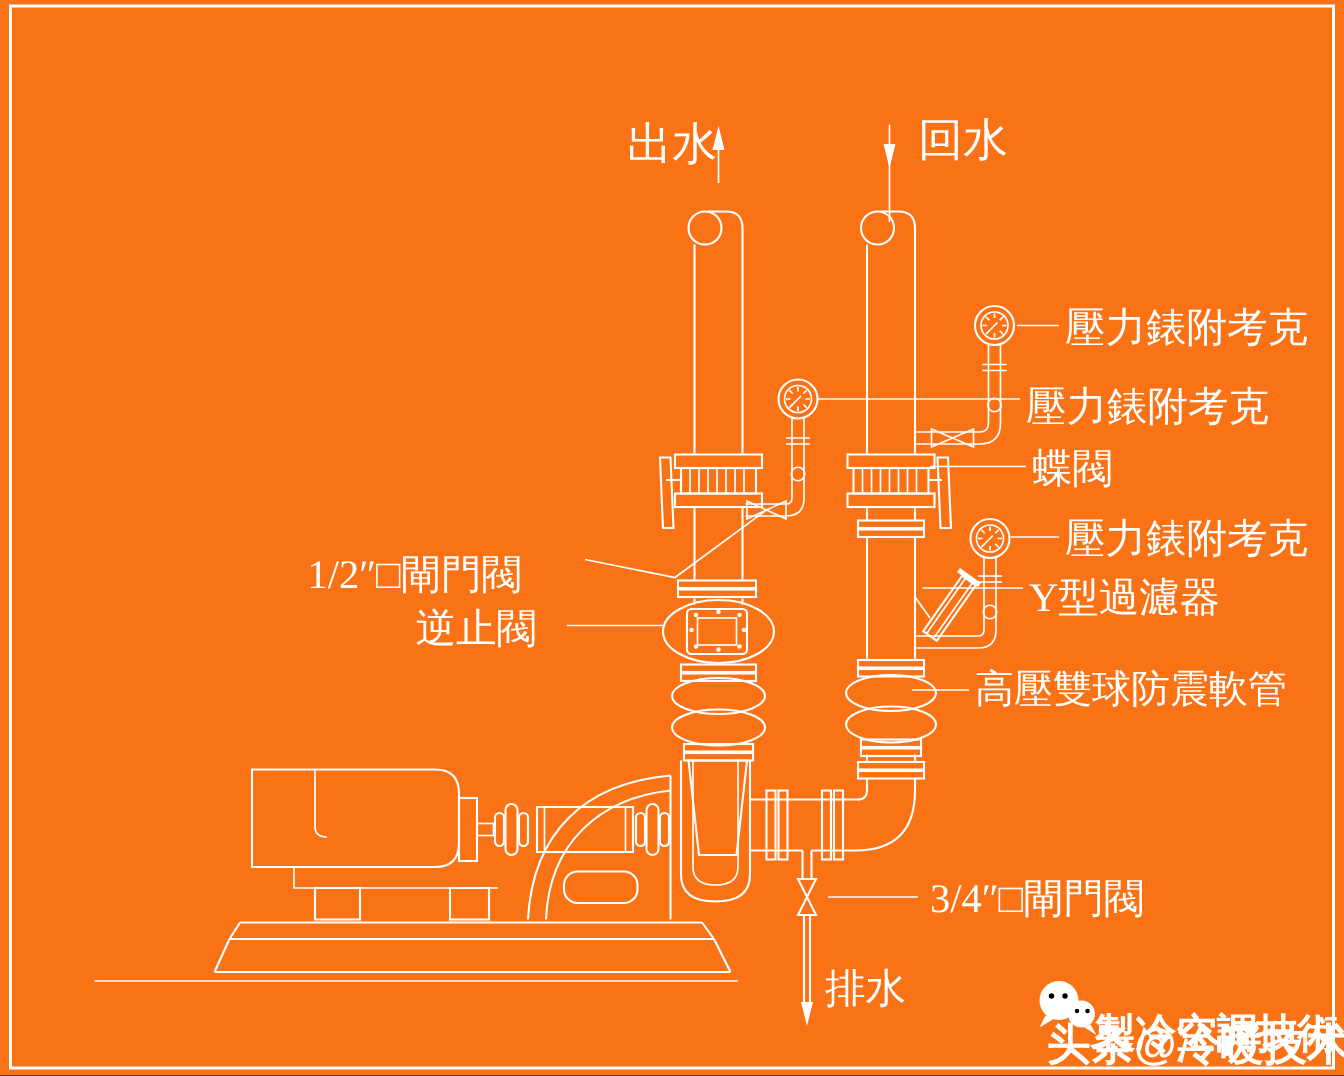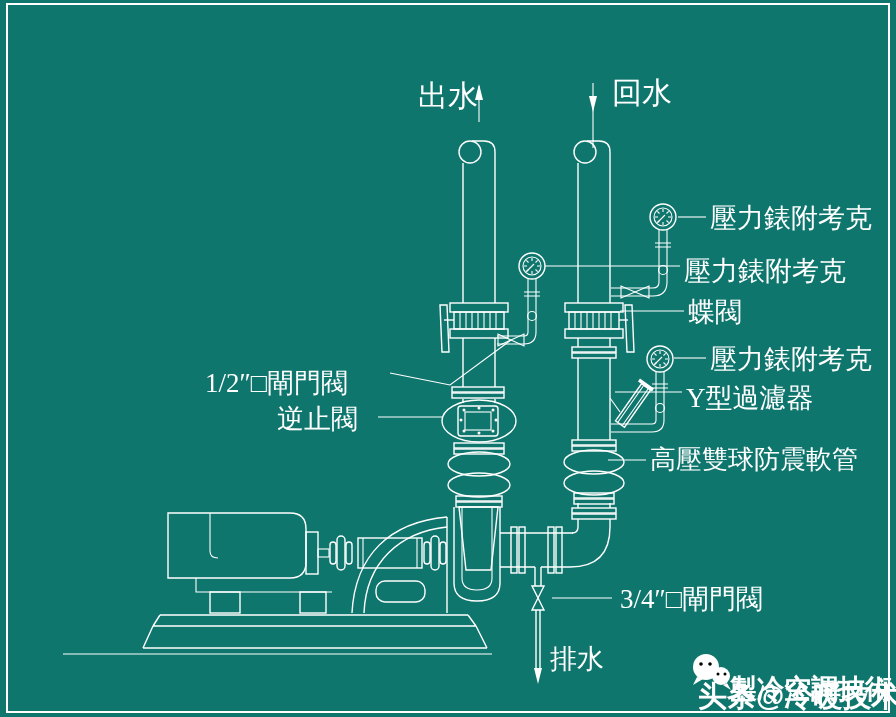--- a/index.html
+++ b/index.html
@@ -1,16 +1,16 @@
 <!DOCTYPE html>
 <html><head>
 <meta charset="utf-8">
 <style>
   html,body{margin:0;padding:0;background:#000;}
-  .stage{position:relative;width:896px;height:717px;background:#0f766e;overflow:hidden;}
+  .stage{position:relative;width:896px;height:717px;background:#f97316;overflow:hidden;}
   svg{position:absolute;left:0;top:0;}
   .cad-label{font-family:"Liberation Serif","DejaVu Serif",serif;fill:#fff;}
   .wm-text{font-family:"Liberation Sans","DejaVu Sans",sans-serif;font-weight:bold;fill:#fff;}
   .ln{stroke:#fff;fill:none;stroke-width:1.4;}
   .thin{stroke:#fff;fill:none;stroke-width:1.1;}
   .fillw{fill:#fff;stroke:none;}
 </style>
 </head>
 <body>
 

